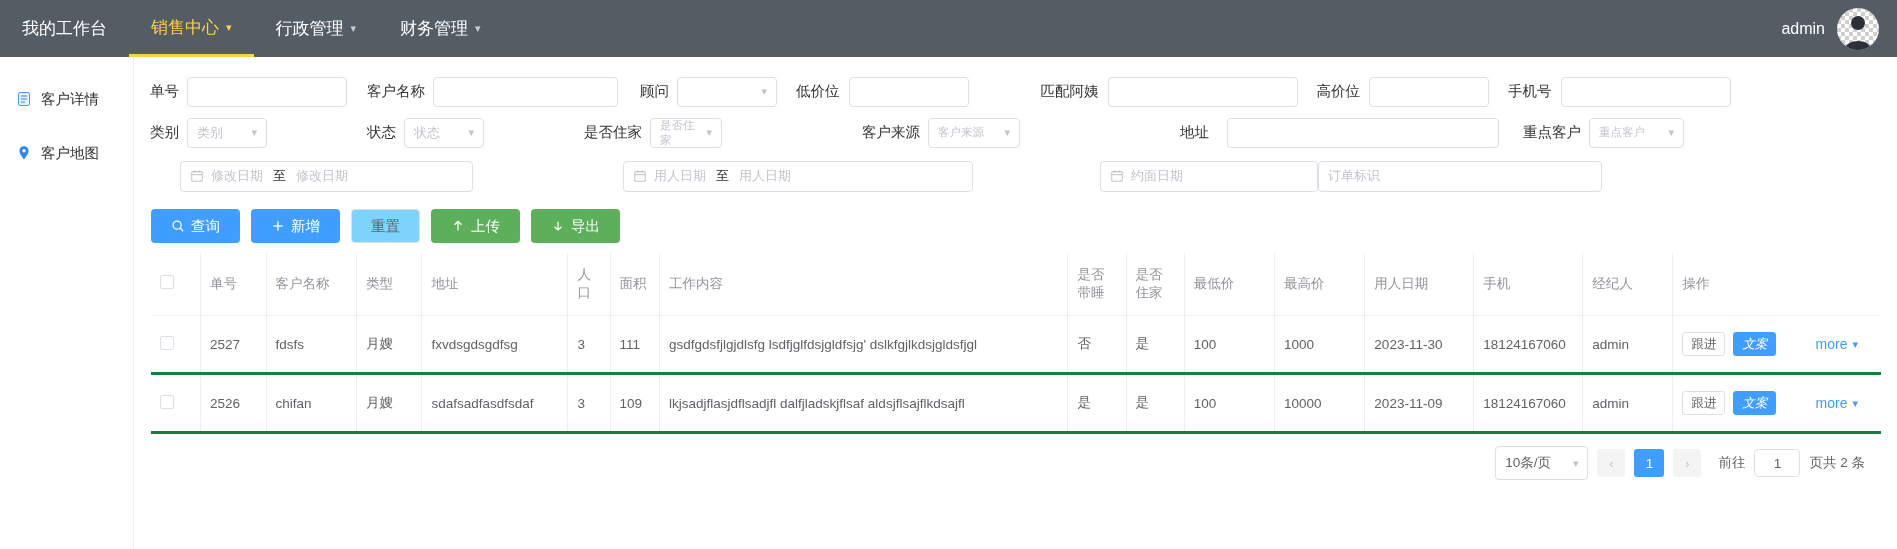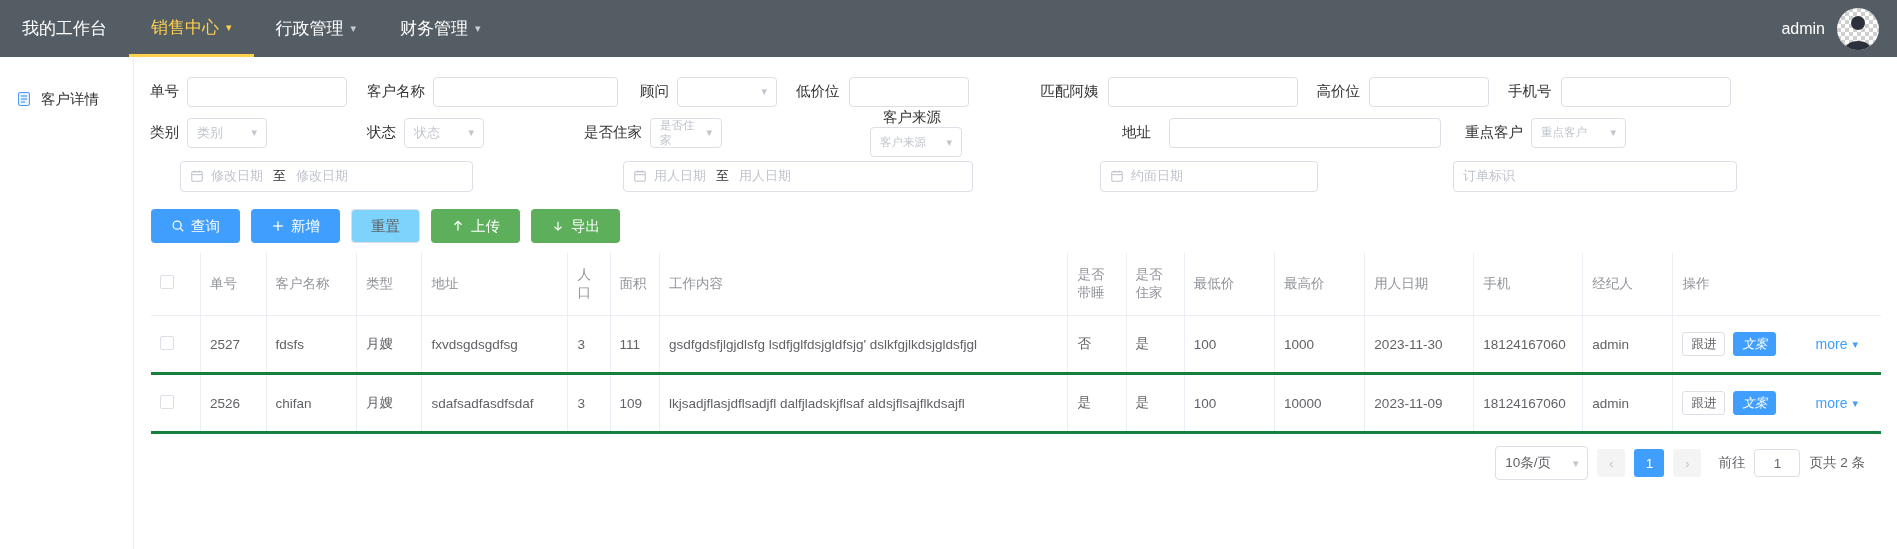--- a/index.html
+++ b/index.html
@@ -178,20 +178,29 @@
       <span class="side-ico">
         <svg width="16" height="16" viewBox="0 0 16 16">
           <rect x="2.5" y="1.5" width="11" height="13" rx="1.5" fill="#e8f2fe" stroke="#4a9bf5"></rect>
           <line x1="5" y1="5" x2="11" y2="5" stroke="#4a9bf5" stroke-width="1.2"></line>
           <line x1="5" y1="8" x2="11" y2="8" stroke="#4a9bf5" stroke-width="1.2"></line>
           <line x1="5" y1="11" x2="9" y2="11" stroke="#4a9bf5" stroke-width="1.2"></line>
         </svg>
       </span>
       <span>客户详情</span>
     </div>
+    <div class="side-item">
+      <span class="side-ico">
+        <svg width="16" height="16" viewBox="0 0 16 16">
+          <path d="M8 1.2c-2.6 0-4.6 2-4.6 4.5 0 3.3 4.6 8.7 4.6 8.7s4.6-5.4 4.6-8.7c0-2.5-2-4.5-4.6-4.5z" fill="#2f86f0"></path>
+          <circle cx="8" cy="5.7" r="1.7" fill="#fff"></circle>
+        </svg>
+      </span>
+      <span>客户地图</span>
+    </div>
   </div>
 
   <div class="content">
 
     <div class="frow">
       <div class="fitem" style="margin-left:8px;">
         <span class="flabel">单号</span>
         <span class="ctl" style="width:160px; margin-left:8px;"></span>
       </div>
       <div class="fitem" style="margin-left:20px;">
@@ -238,21 +247,21 @@
           <span class="chev">▾</span>
         </span>
       </div>
       <div class="fitem" style="margin-left:100px;">
         <span class="flabel">是否住家</span>
         <span class="ctl sel ph" style="width:72px; margin-left:8px; overflow:hidden;">
           <span style="font-size:11.5px;">是否住家</span>
           <span class="chev">▾</span>
         </span>
       </div>
-      <div class="fitem" style="margin-left:140px;flex-direction:column;">
+      <div class="fitem" style="margin-left:140px;">
         <span class="flabel">客户来源</span>
         <span class="ctl sel ph" style="width:92px; margin-left:8px;">
           <span style="font-size:11.5px;">客户来源</span>
           <span class="chev">▾</span>
         </span>
       </div>
       <div class="fitem" style="margin-left:160px;">
         <span class="flabel">地址</span>
         <span class="ctl" style="width:272px; margin-left:18px;"></span>
       </div>
@@ -299,21 +308,21 @@
           <svg width="14" height="14" viewBox="0 0 16 16">
             <rect x="2" y="3" width="12" height="11" rx="1.5" fill="none" stroke="currentColor" stroke-width="1.2"></rect>
             <line x1="2" y1="6.5" x2="14" y2="6.5" stroke="currentColor" stroke-width="1.2"></line>
             <line x1="5.5" y1="1.6" x2="5.5" y2="4" stroke="currentColor" stroke-width="1.2"></line>
             <line x1="10.5" y1="1.6" x2="10.5" y2="4" stroke="currentColor" stroke-width="1.2"></line>
           </svg>
         </span>
         <span>约面日期</span>
       </span>
 
-      <span class="ctl ph" style="width:284px; margin-left:135px; height:31px;">
+      <span class="ctl ph" style="width:284px; height:31px;">
         <span>订单标识</span>
       </span>
     </div>
 
     <div class="btnrow">
       <span class="btn btn-primary">
         <span>
           <svg width="14" height="14" viewBox="0 0 16 16" fill="none" stroke="#fff" stroke-width="1.4">
             <circle cx="7" cy="7" r="4.6"></circle>
               <line x1="10.5" y1="10.5" x2="14" y2="14"></line>

